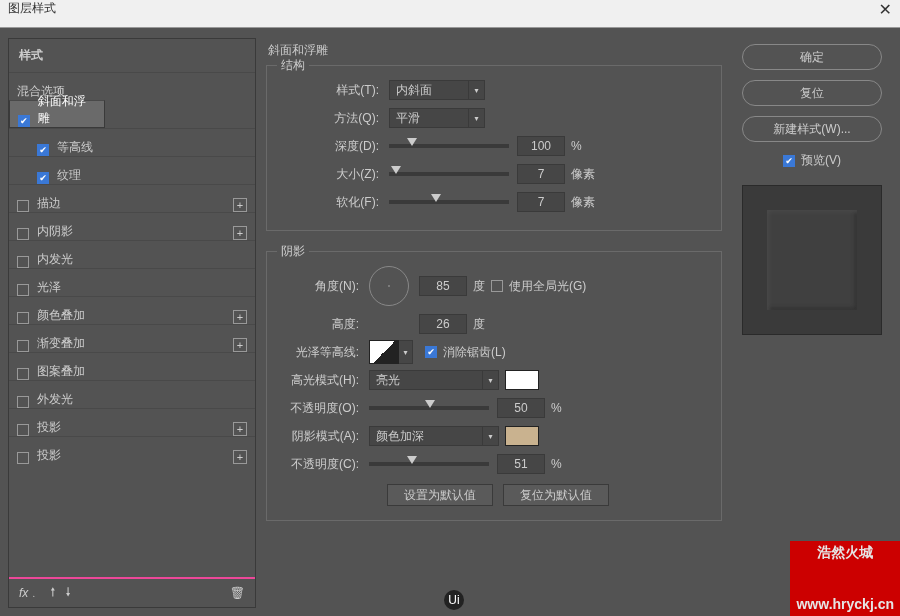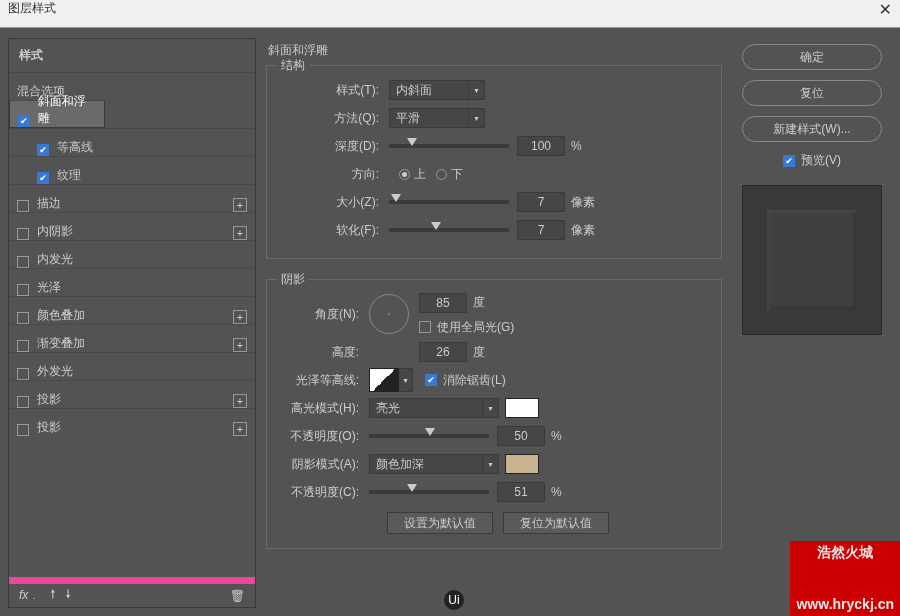--- a/index.html
+++ b/index.html
@@ -10,21 +10,21 @@
 .body { flex: 1; display: flex; padding: 10px 8px 8px 8px; gap: 6px; }
 .sidebar { width: 248px; display: flex; flex-direction: column; background: #535353; border: 1px solid #3a3a3a; }
 .sidebar .hdr { padding: 8px 10px; font-weight: bold; }
 .sidebar .row { display: flex; align-items: flex-end; height: 28px; padding: 0 8px; position: relative; border-top: 1px solid #494949; }
 .sidebar .row.sel { background: #6a6a6a; color: #fff; }
 .sidebar .row .cb { width: 12px; height: 12px; border: 1px solid #999; margin-right: 8px; display: flex; align-items: center; justify-content: center; font-size: 9px; }
 .sidebar .row .cb.on { background: #3a78d6; border-color: #3a78d6; color: #fff; }
 .sidebar .row.indent { padding-left: 28px; }
 .sidebar .row .plus { position: absolute; right: 8px; width: 14px; height: 14px; border: 1px solid #999; display: flex; align-items: center; justify-content: center; font-size: 11px; }
 .sidebar .flex { flex: 1; }
-.sidebar .btm { height: 30px; display: flex; align-items: center; padding: 0 10px; border-top: 7px solid #ec4899; gap: 10px; }
+.sidebar .btm { height: 30px; display: flex; align-items: center; padding: 0 10px; border-top: 2px solid #ec4899; gap: 10px; }
 .sidebar .btm .sp { flex: 1; }
 .center { flex: 1; display: flex; flex-direction: column; padding: 0 4px; }
 .sect-title { padding: 4px 0 6px 2px; }
 .fieldset { border: 1px solid #6a6a6a; padding: 10px 4px 14px 12px; margin-bottom: 20px; position: relative; }
 .fieldset .legend { position: absolute; top: -9px; left: 10px; background: #535353; padding: 0 4px; }
 .fr { display: flex; align-items: center; height: 28px; }
 .fr .lab { width: 100px; text-align: right; margin-right: 10px; }
 .fr .lab2 { width: 80px; text-align: right; margin-right: 10px; }
 .sel { width: 96px; height: 20px; background: #464646; border: 1px solid #3a3a3a; display: flex; align-items: center; padding: 0 6px; position: relative; }
 .sel.wd { width: 130px; }
@@ -101,20 +101,24 @@
           <span>颜色叠加</span>
           <span class="plus">+</span>
         </div>
       <div class="row">
           <span class="cb"></span>
           <span>渐变叠加</span>
           <span class="plus">+</span>
         </div>
       <div class="row">
           <span class="cb"></span>
+          <span>图案叠加</span>
+        </div>
+      <div class="row">
+          <span class="cb"></span>
           <span>外发光</span>
         </div>
       <div class="row">
           <span class="cb"></span>
           <span>投影</span>
           <span class="plus">+</span>
         </div>
       <div class="row">
           <span class="cb"></span>
           <span>投影</span>
@@ -150,27 +154,20 @@
           </div>
         <div class="fr">
             <span class="lab">深度(D):</span>
             <div class="slider">
               <div class="thumb" style="left:18px"></div>
             </div>
             <div class="num">100</div>
             <span>%</span>
           </div>
         <div class="fr">
-            <span class="lab">方向:</span>
-            <span class="radio on"></span>
-            <span>上</span>
-            <span class="radio"></span>
-            <span>下</span>
-          </div>
-        <div class="fr">
             <span class="lab">大小(Z):</span>
             <div class="slider">
               <div class="thumb" style="left:2px"></div>
             </div>
             <div class="num">7</div>
             <span>像素</span>
           </div>
         <div class="fr">
             <span class="lab">软化(F):</span>
             <div class="slider">
@@ -179,21 +176,21 @@
             <div class="num">7</div>
             <span>像素</span>
           </div>
       </div>
 
       <div class="fieldset">
         <div class="legend">阴影</div>
         <div class="fr" style="height:48px">
           <span class="lab2">角度(N):</span>
           <div class="angle-widget"></div>
-          <div style="display:flex;flex-direction:column;gap:6px">
+          <div style="display:flex;flex-direction:row;gap:6px">
             <div style="display:flex;align-items:center">
                 <div class="num">85</div>
                 <span>度</span>
               </div>
             <div style="display:flex;align-items:center">
                 <span class="ckb"></span>
                 <span>使用全局光(G)</span>
               </div>
           </div>
         </div>

